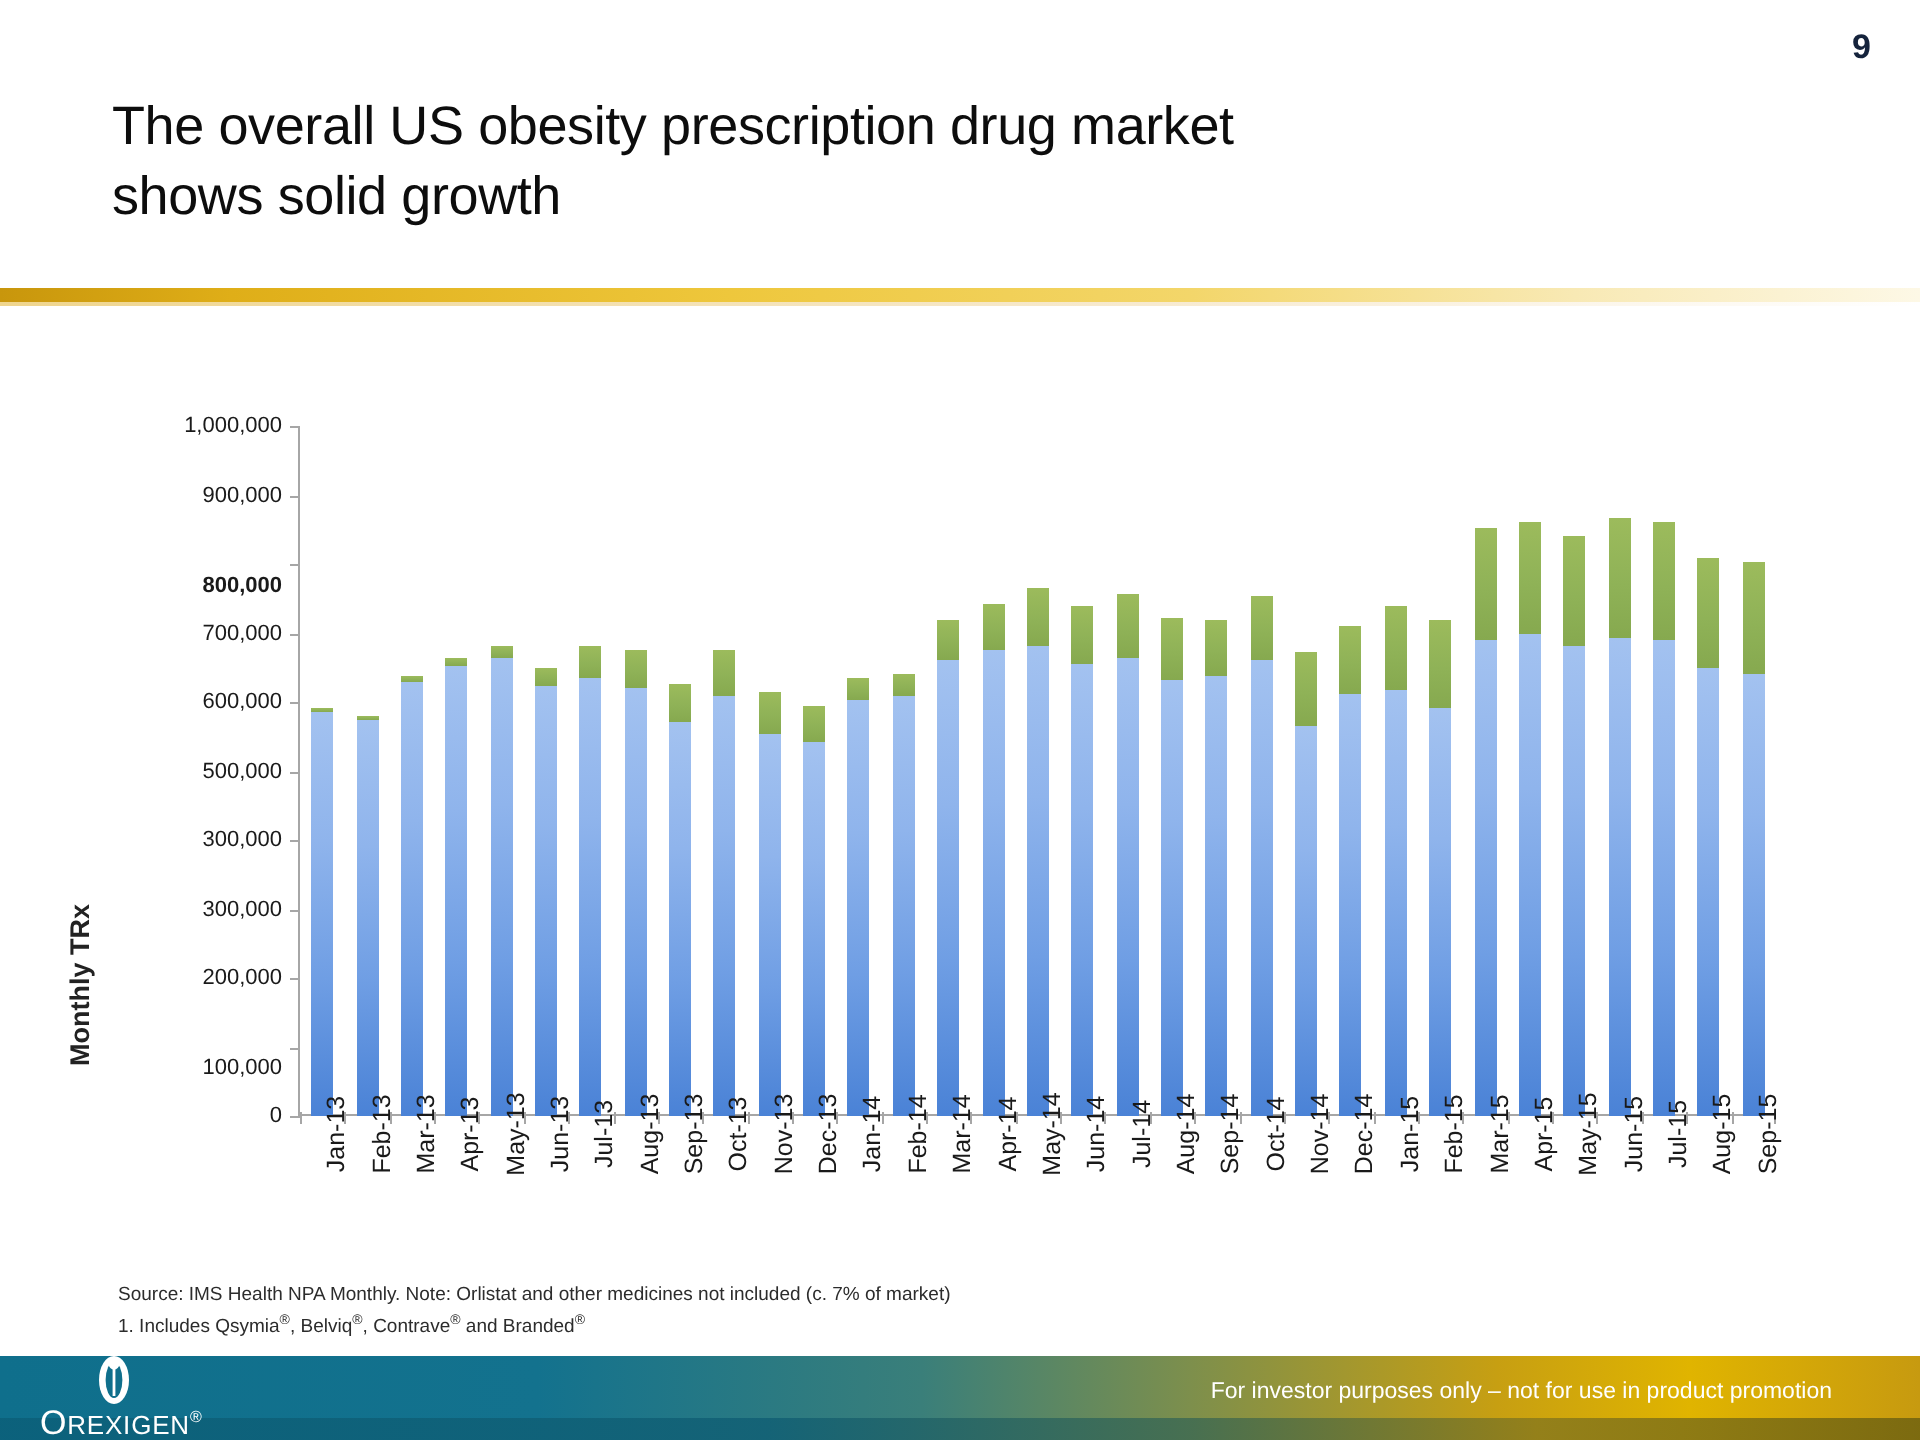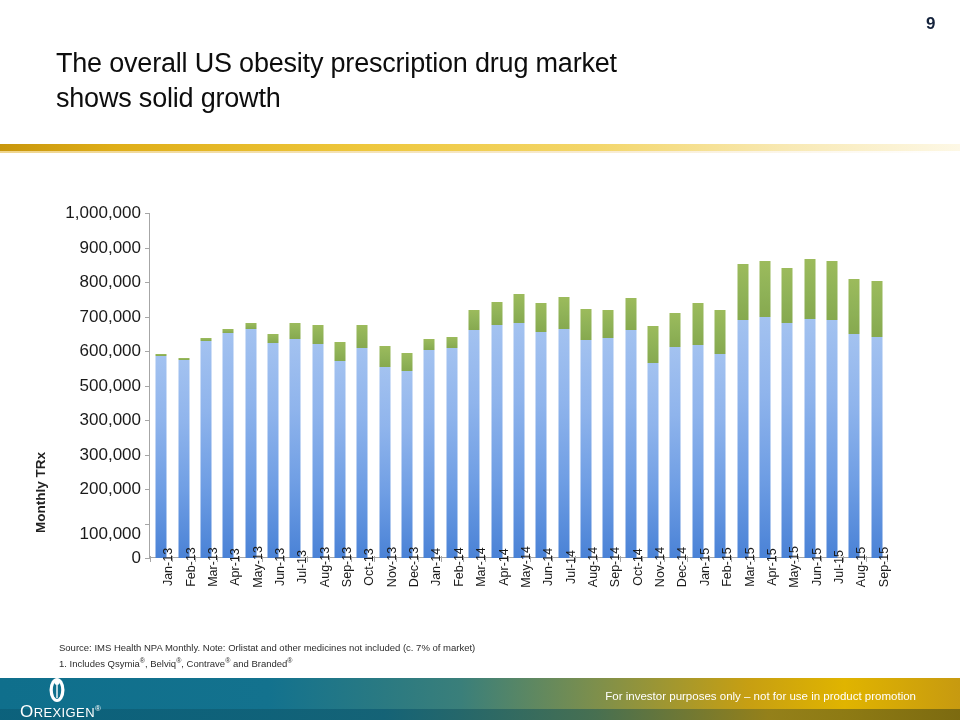--- a/index.html
+++ b/index.html
@@ -40,21 +40,21 @@
     text-align:center; font-size:13.5px; font-weight:bold; color:#222;
   }
 
   .plot{
     position:absolute; left:150px; top:28px; width:738px; height:345px;
   }
   .axis-line-y{ position:absolute; left:-1px; top:0; width:1px; height:345px; background:#a6a6a6; }
   .axis-line-x{ position:absolute; left:-1px; bottom:0; width:739px; height:1px; background:#a6a6a6; }
 
   .ytick{ position:absolute; right:100%; width:96px; text-align:right;
-          font-size:17px; color:#1a1a1a; transform:translateY(-50%); padding-right:9px; }
+          font-size:11px; color:#1a1a1a; transform:translateY(-50%); padding-right:9px; }
   .ytick-mark{ position:absolute; right:100%; width:5px; height:1px; background:#a6a6a6; }
 
   .bars{ position:absolute; left:0; top:0; width:738px; height:345px; display:flex; }
   .bar-slot{ flex:1 1 0; position:relative; height:100%; }
   .bar{ position:absolute; bottom:0; left:50%; transform:translateX(-50%); width:11px; }
   .seg-blue{
     width:100%;
     background:linear-gradient(to bottom,#a3c2f0 0%, #8fb4ec 32%, #6f9ee4 66%, #4a82d6 100%);
   }
   .seg-green{
@@ -126,21 +126,21 @@
   <div class="y-axis-title">Monthly TRx</div>
 
   <div class="plot">
     <div class="axis-line-y"></div>
     <div class="axis-line-x"></div>
     <div id="yticks">
         <div class="ytick" style="top: 0px;">1,000,000</div>
         <div class="ytick-mark" style="top: 0px;"></div>
         <div class="ytick" style="top: 34.5px;">900,000</div>
         <div class="ytick-mark" style="top: 34.5px;"></div>
-        <div class="ytick" style="top: 69px;">800,000</div>
+        <div class="ytick" style="top: 80px; font-weight: bold;">800,000</div>
         <div class="ytick-mark" style="top: 69px;"></div>
         <div class="ytick" style="top: 103.5px;">700,000</div>
         <div class="ytick-mark" style="top: 103.5px;"></div>
         <div class="ytick" style="top: 138px;">600,000</div>
         <div class="ytick-mark" style="top: 138px;"></div>
         <div class="ytick" style="top: 172.5px;">500,000</div>
         <div class="ytick-mark" style="top: 172.5px;"></div>
         <div class="ytick" style="top: 207px;">300,000</div>
         <div class="ytick-mark" style="top: 207px;"></div>
         <div class="ytick" style="top: 241.5px;">300,000</div>

